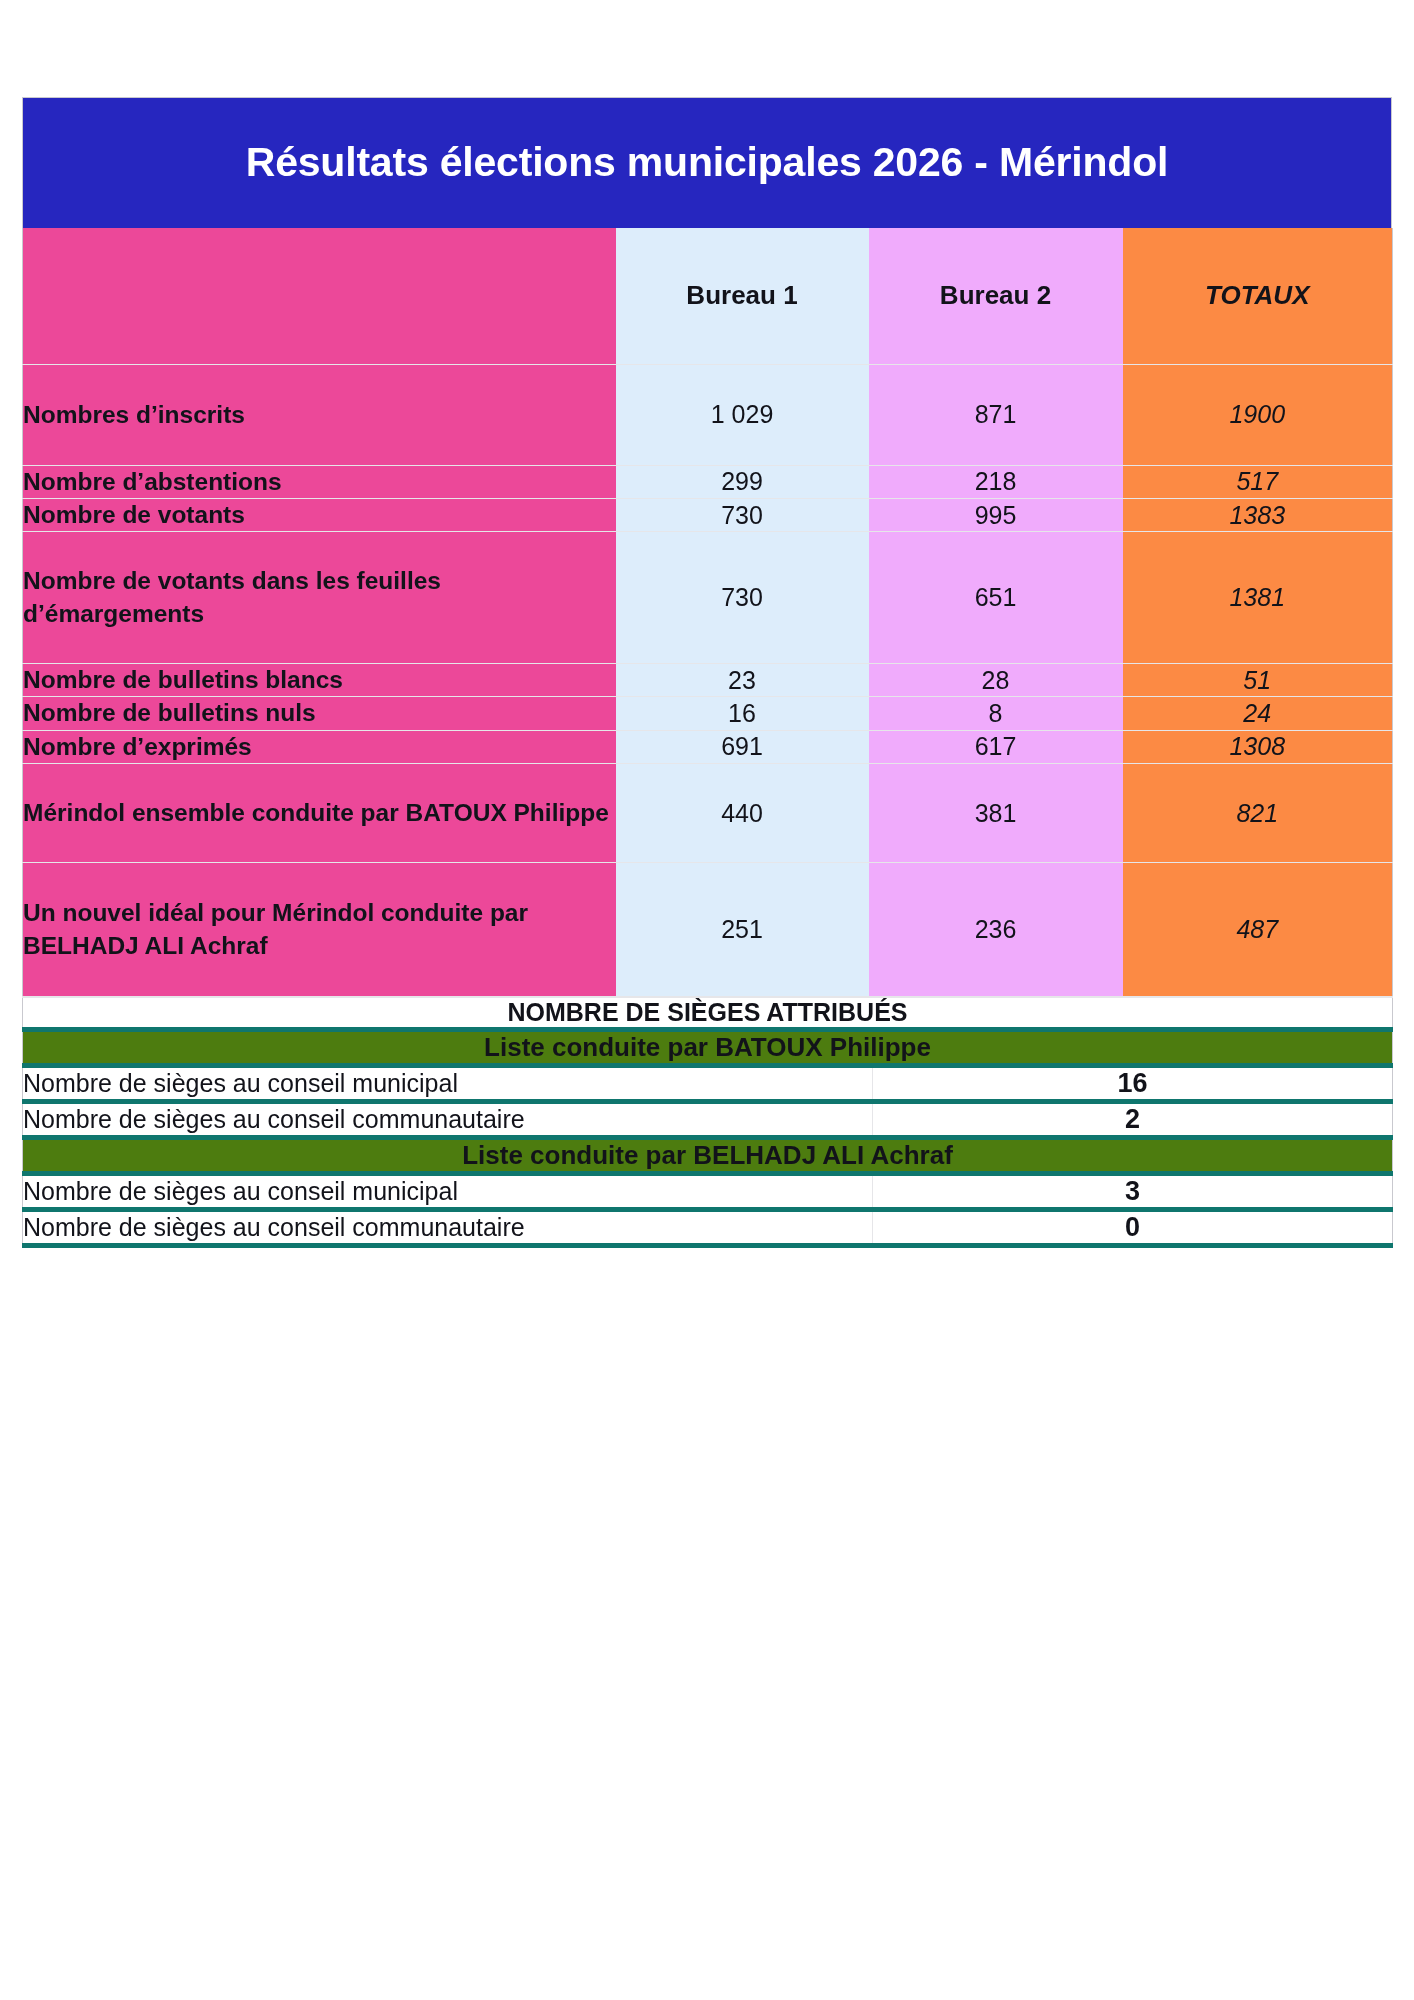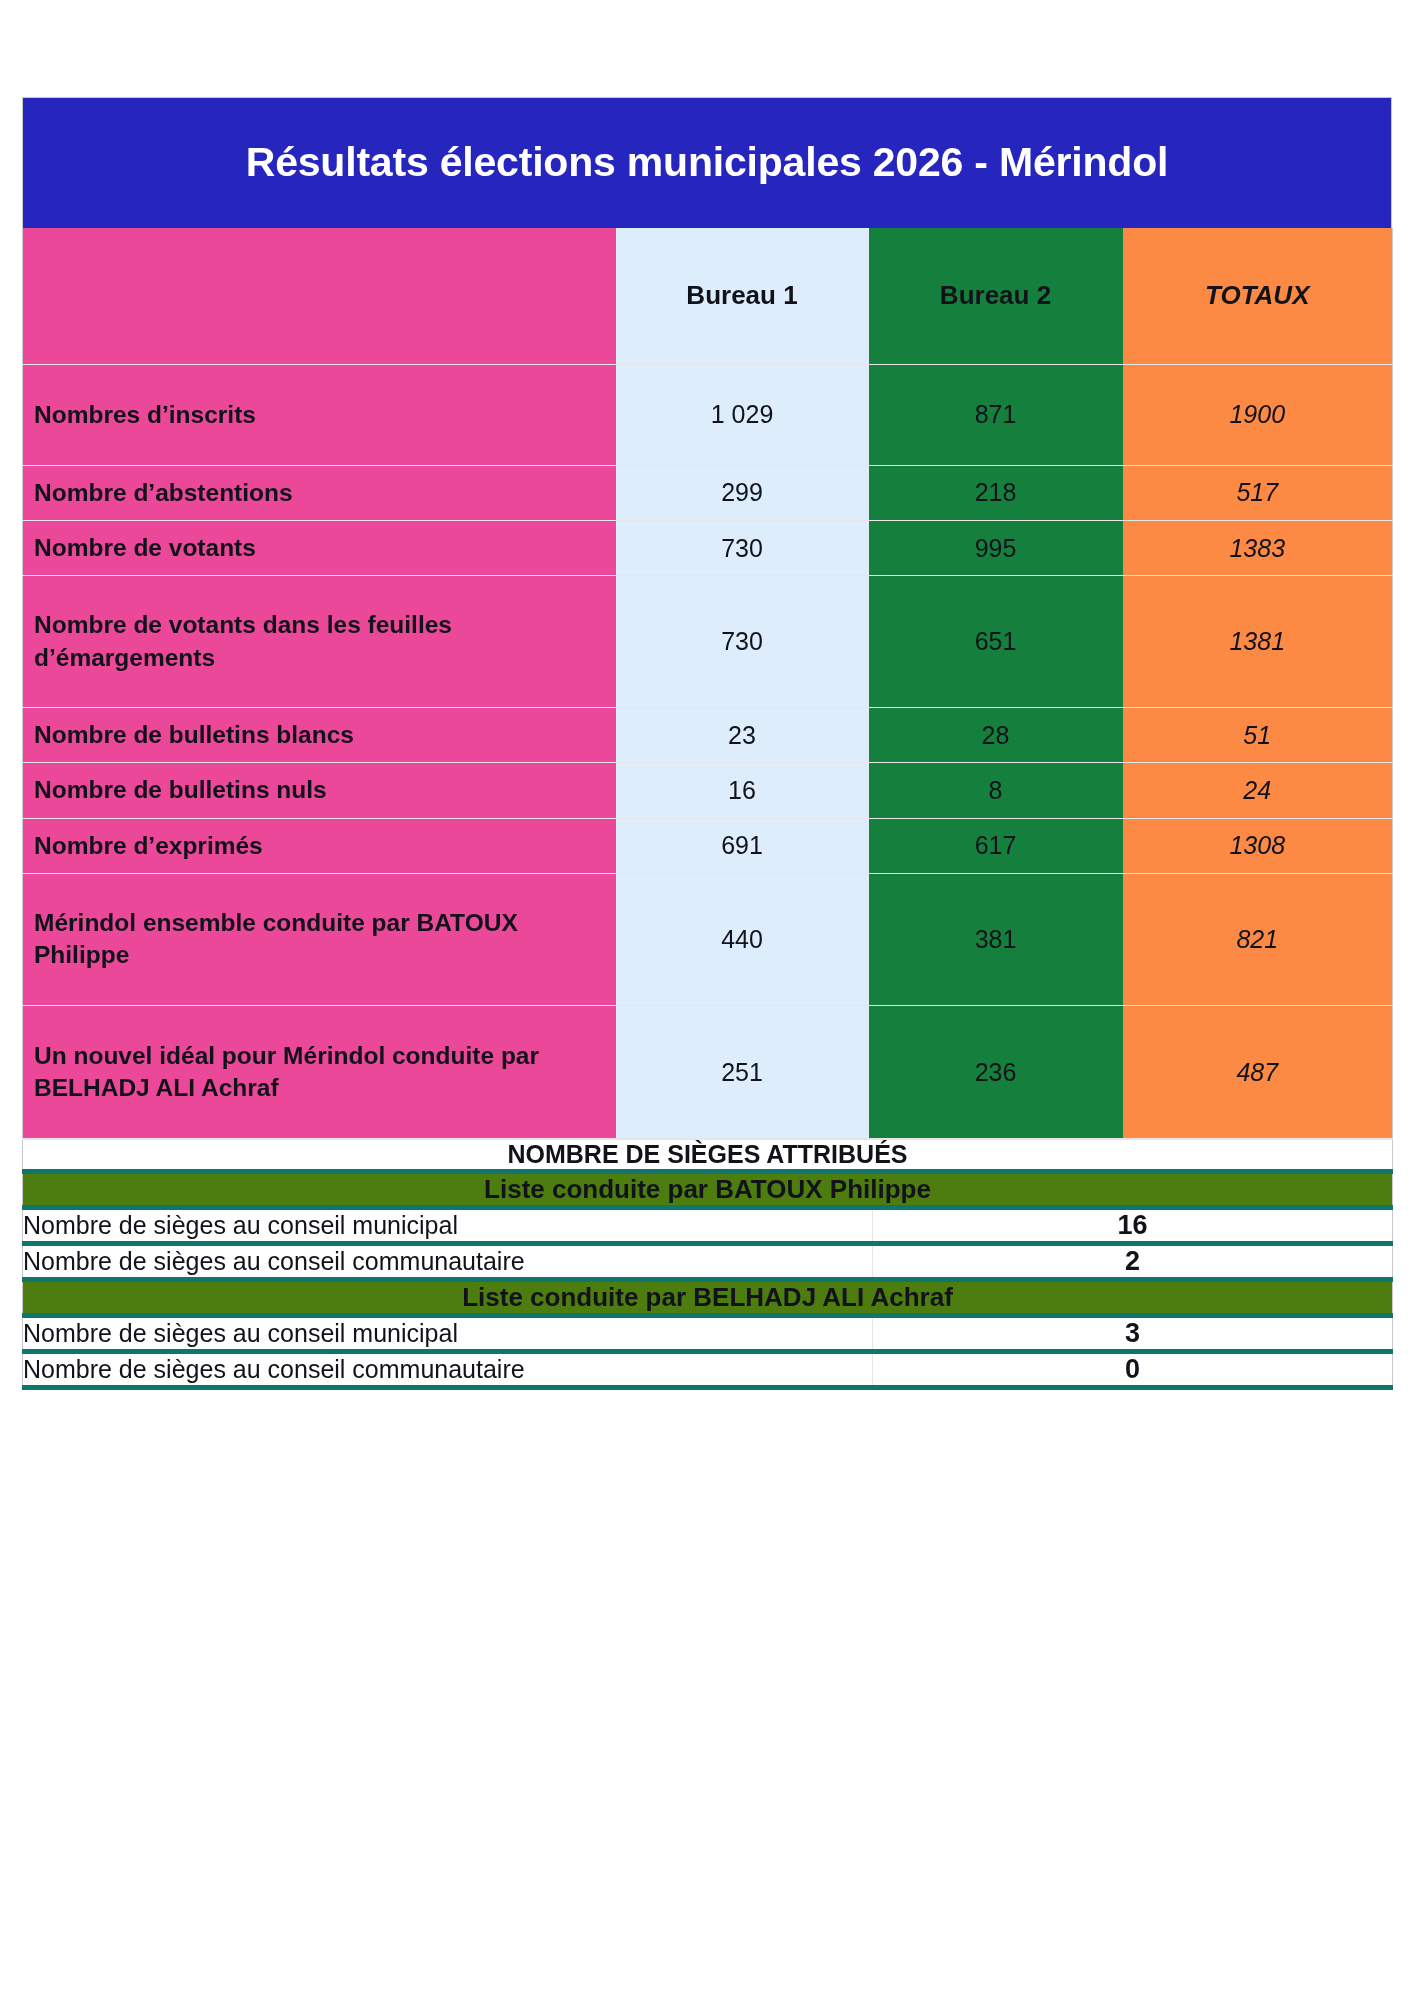--- a/index.html
+++ b/index.html
@@ -52,42 +52,42 @@
     border-right: 1px solid #c9c9cf;
   }
   table.results col.c-label { width: 593px; }
   table.results col.c-b1    { width: 253px; }
   table.results col.c-b2    { width: 254px; }
   table.results col.c-tot   { width: 270px; }
 
   table.results td, table.results th {
     border-top: 1px solid #e6e6e9;
     border-bottom: 1px solid #e6e6e9;
-    padding: 11px;
+    padding: 0;
     vertical-align: middle;
   }
 
   .cell-label {
     text-align: left;
     font-weight: bold;
     font-size: 24.5px;
     line-height: 1.32;
     padding: 18px 26px 18px 55px;
     background: #ec4899;
     box-sizing: border-box;
   }
   .cell-num {
     text-align: center;
     font-size: 25px;
     font-weight: normal;
     padding: 18px 8px;
     box-sizing: border-box;
   }
   .col-b1  { background: #ddedfb; }
-  .col-b2  { background: #15803d; }
+  .col-b2  { background: #f0abfc; }
   .col-tot { background: #fc8a44; font-style: italic; }
 
   
   tr.head-row td { border-top: none; }
   tr.head-row .cell-label { height: 136px; }
   tr.head-row .cell-num {
     font-weight: bold;
     font-size: 26px;
     vertical-align: middle;
     height: 136px;

